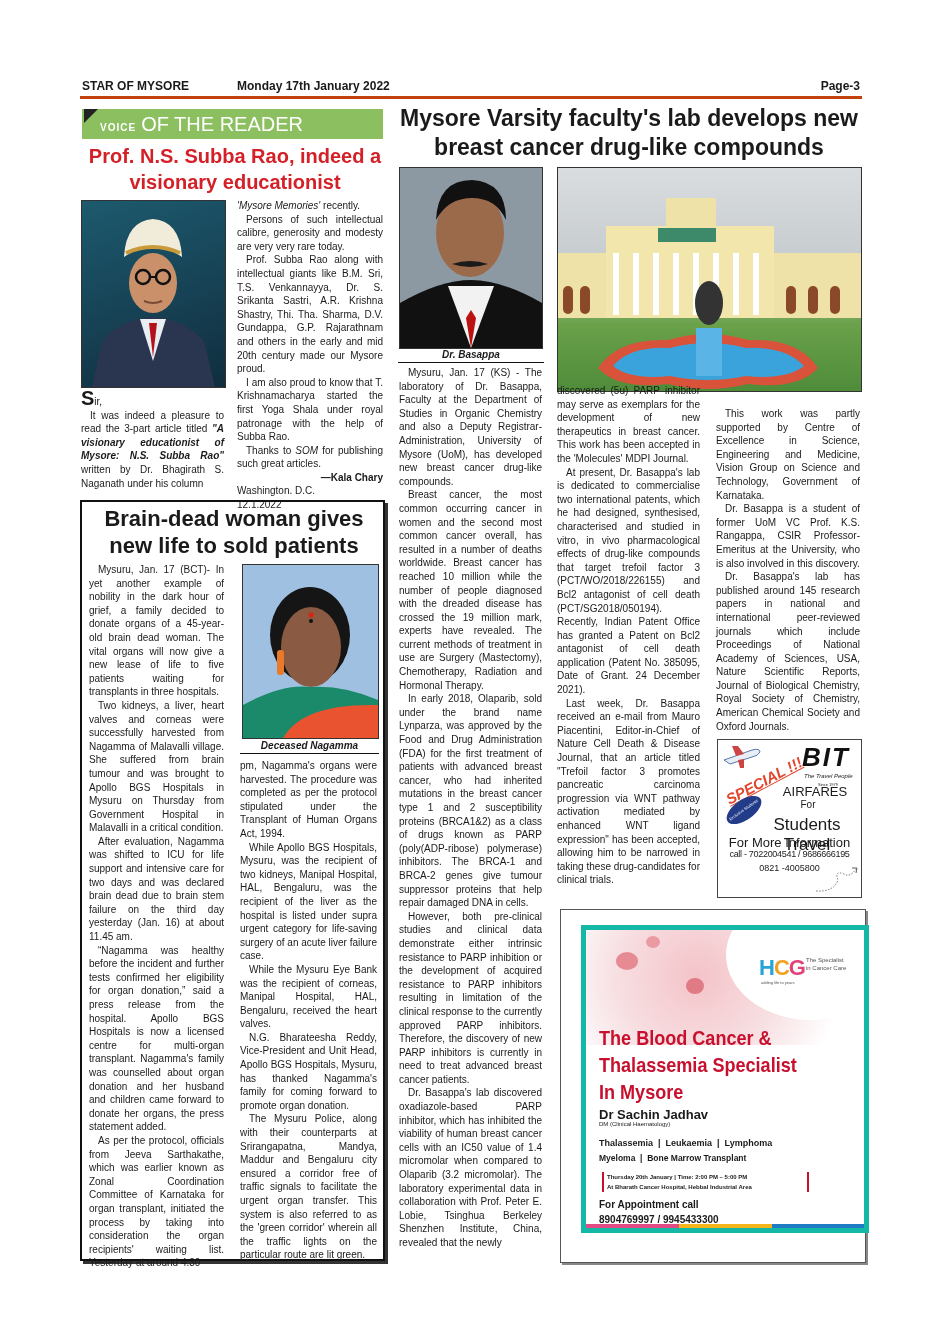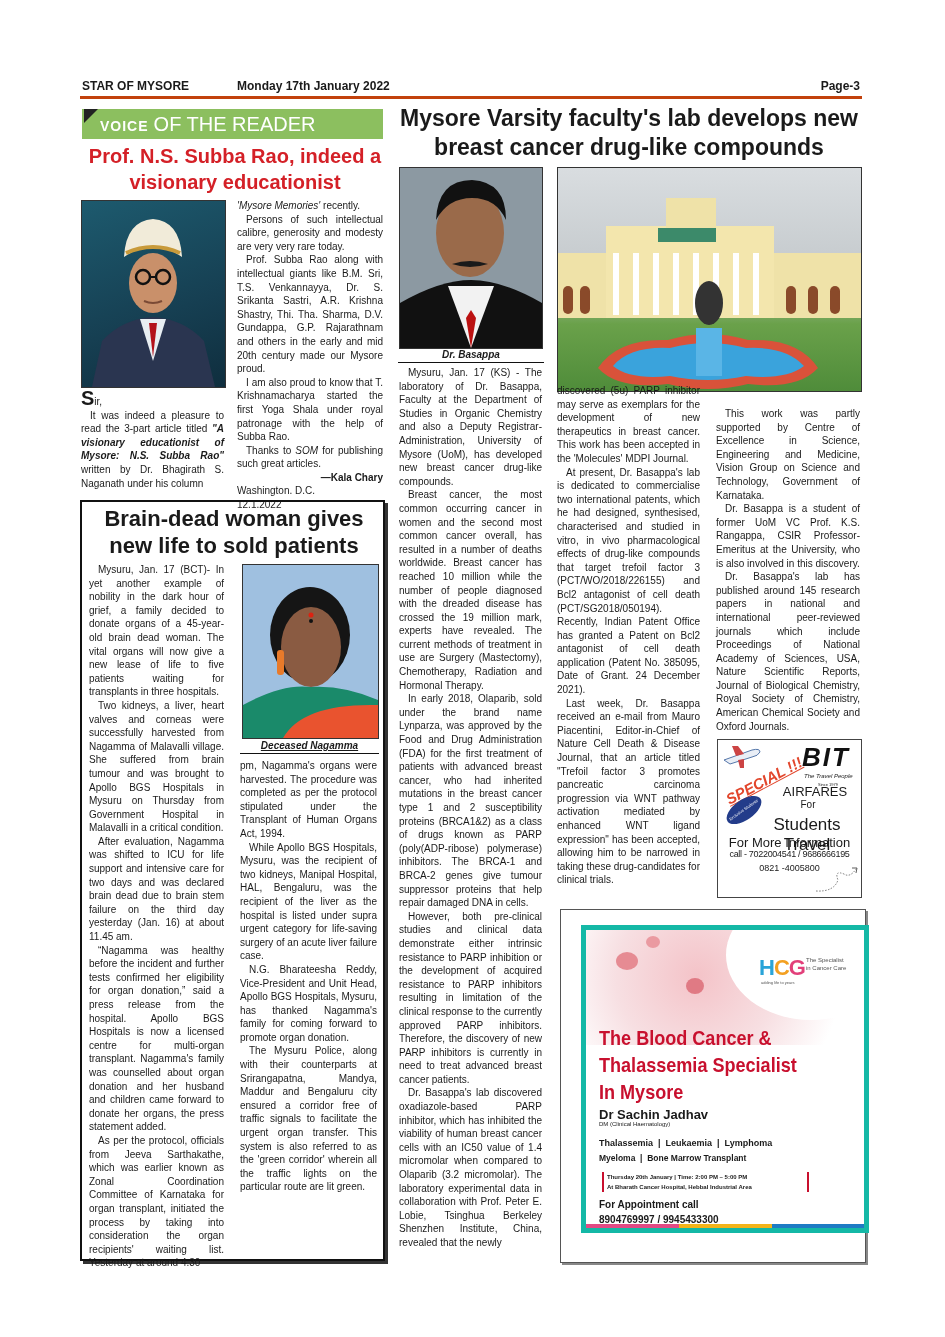--- a/index.html
+++ b/index.html
@@ -6,21 +6,21 @@
   body{width:945px;height:1337px;position:relative;overflow:hidden;font-family:"Liberation Sans",sans-serif;color:#1a1a1a;}
   .abs{position:absolute;}
   .masthead{left:80px;top:78px;width:782px;height:18px;border-bottom:3px solid #c2410c;}
   .mh-left{position:absolute;left:2px;top:1px;font-size:12px;font-weight:bold;}
   .mh-date{position:absolute;left:157px;top:1px;font-size:12px;font-weight:bold;}
   .mh-page{position:absolute;right:2px;top:1px;font-size:12px;font-weight:bold;padding-left:8px;}
 
   .vor-bar{left:82px;top:109px;width:301px;height:30px;background:#8cbf5f;}
   .vor-corner{position:absolute;left:2px;top:0;width:0;height:0;border-top:14px solid #222;border-right:14px solid transparent;}
   .vor-text{position:absolute;left:18px;top:4px;color:#fff;font-size:20px;line-height:22px;white-space:nowrap;}
-  .vor-voice{font-weight:bold;font-size:14px;letter-spacing:1px;margin-right:5px;}
+  .vor-voice{font-weight:bold;font-size:10px;letter-spacing:1px;margin-right:5px;}
   .red-head{left:80px;top:143px;width:310px;text-align:center;color:#d42027;font-weight:bold;font-size:20px;line-height:26px;}
 
   .photo{border:1px solid #333;overflow:hidden;}
   .body-text{font-size:10px;line-height:13.6px;text-align:justify;}
   .body-text p{margin:0;text-indent:9px;}
   .body-text p.noind{text-indent:0;}
   .caption{font-style:italic;font-weight:bold;font-size:10px;text-align:center;border-bottom:1px solid #111;padding-bottom:2px;}
 
   .bd-box{left:80px;top:500px;width:301px;height:757px;border:2px solid #111;box-shadow:3px 3px 0 #333;}
   .bd-head{left:84px;top:505px;width:300px;text-align:center;font-weight:bold;font-size:22px;line-height:27px;}
@@ -93,25 +93,26 @@
   <svg width="135" height="173" viewBox="0 0 135 173">
     <ellipse cx="67" cy="70" rx="40" ry="48" fill="#151515"></ellipse>
     <ellipse cx="68" cy="82" rx="30" ry="40" fill="#8a5b42"></ellipse>
     <circle cx="68" cy="50" r="2.5" fill="#d21"></circle>
     <circle cx="68" cy="56" r="2" fill="#111"></circle>
     <rect x="34" y="85" width="7" height="25" rx="3" fill="#e87a2a"></rect>
     <path d="M0 173 L0 140 Q40 118 68 122 Q100 120 135 135 L135 173 Z" fill="#1a8a6a"></path>
     <path d="M40 173 Q60 138 135 140 L135 173 Z" fill="#e9532f"></path>
   </svg>
 </div>
-<div class="abs caption" style="left:240px;top:740px;width:139px;text-decoration:underline;">Deceased Nagamma</div>
+<div class="abs caption" style="left:240px;top:740px;width:139px;">Deceased Nagamma</div>
 
 <div class="abs body-text" style="left:240px;top:759px;width:137px;">
   <p class="noind">pm, Nagamma's organs were harvested. The procedure was completed as per the protocol stipulated under the Transplant of Human Organs Act, 1994.</p>
   <p>While Apollo BGS Hospitals, Mysuru, was the recipient of two kidneys, Manipal Hospital, HAL, Bengaluru, was the recipient of the liver as the hospital is listed under supra urgent category for life-saving surgery of an acute liver failure case.</p>
+  <p>While the Mysuru Eye Bank was the recipient of corneas, Manipal Hospital, HAL, Bengaluru, received the heart valves.</p>
   <p>N.G. Bharateesha Reddy, Vice-President and Unit Head, Apollo BGS Hospitals, Mysuru, has thanked Nagamma's family for coming forward to promote organ donation.</p>
   <p>The Mysuru Police, along with their counterparts at Srirangapatna, Mandya, Maddur and Bengaluru city ensured a corridor free of traffic signals to facilitate the urgent organ transfer. This system is also referred to as the 'green corridor' wherein all the traffic lights on the particular route are lit green.</p>
 </div>
 
 <div class="abs big-head">Mysore Varsity faculty's lab develops new breast cancer drug-like compounds</div>
 
 <div class="abs photo" style="left:399px;top:167px;width:142px;height:180px;background:#8c99a2;">
   <svg width="142" height="180" viewBox="0 0 142 180">
     <path d="M0 180 L0 135 Q40 112 71 112 Q102 112 142 135 L142 180 Z" fill="#111"></path>
     <path d="M48 118 L71 180 L94 118 Z" fill="#f2f2f2"></path>

